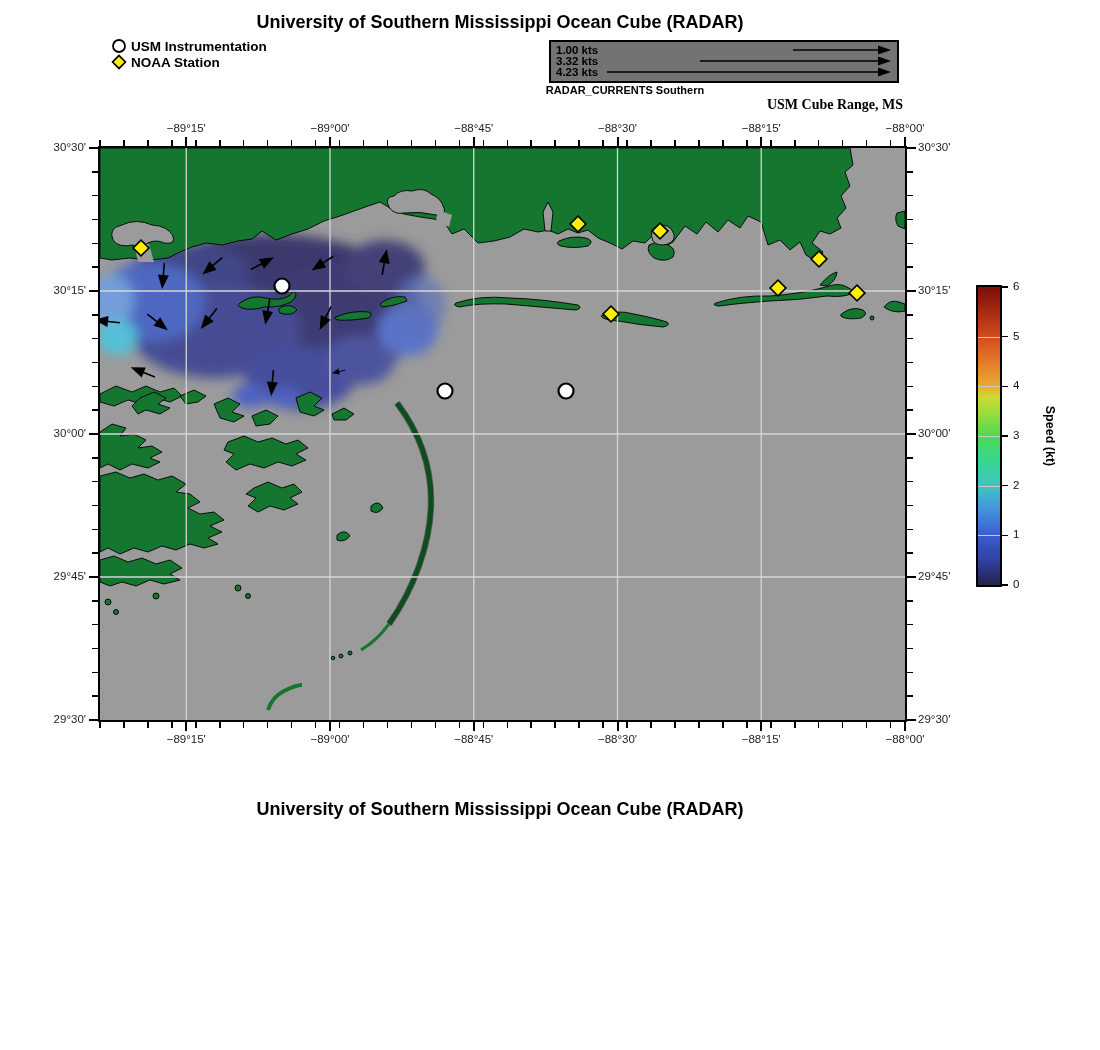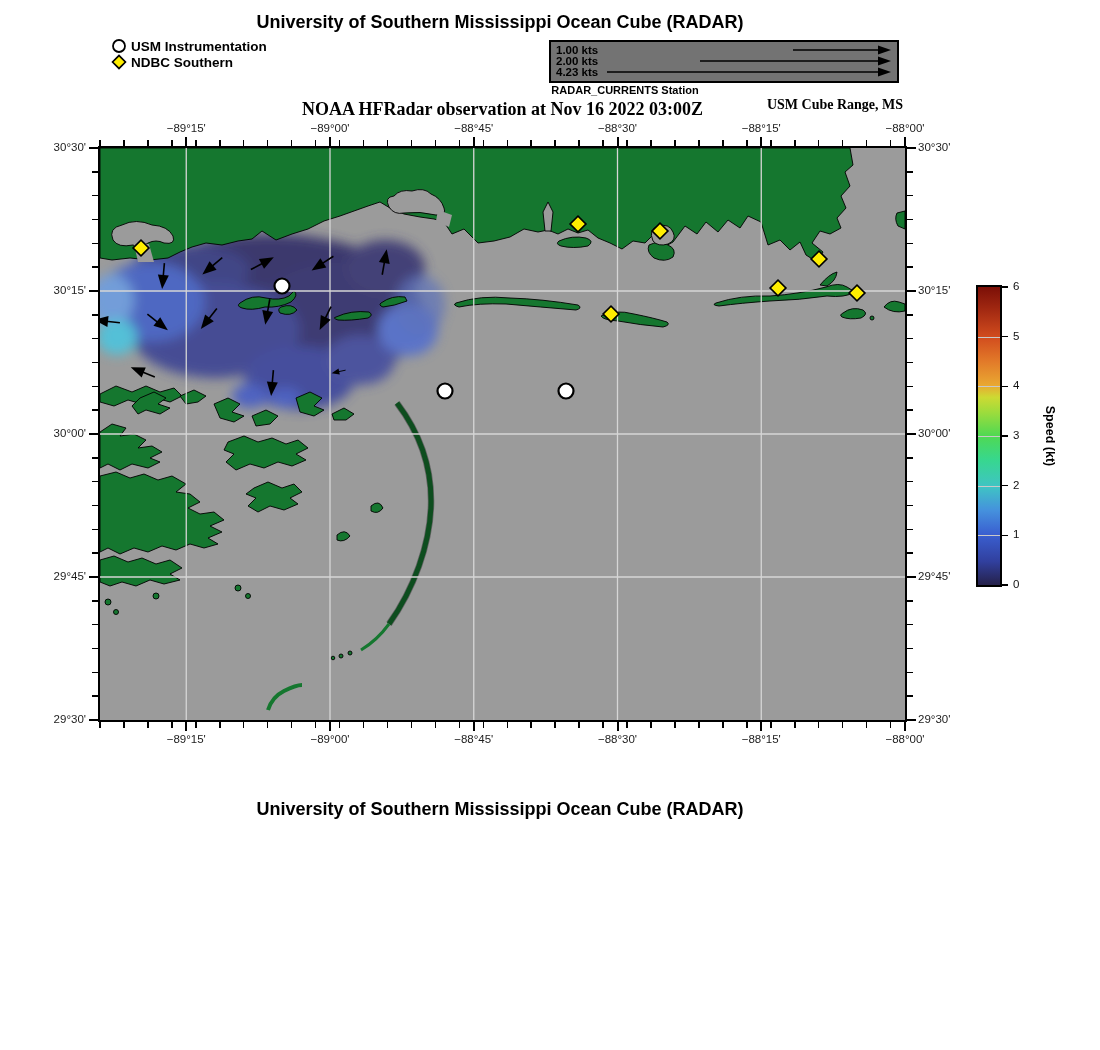--- a/index.html
+++ b/index.html
@@ -33,36 +33,35 @@
   <div class="legend-row" style="left:111px;top:38px;">
     <svg width="16" height="16">
       <circle cx="8" cy="8" r="6" fill="#ffffff" stroke="#000" stroke-width="1.8"></circle>
     </svg>
     <span>USM Instrumentation</span>
   </div>
   <div class="legend-row" style="left:111px;top:54px;">
     <svg width="16" height="16">
       <rect x="3.4" y="3.4" width="9.2" height="9.2" transform="rotate(45 8 8)" fill="#ffee00" stroke="#000" stroke-width="1.6"></rect>
     </svg>
-    <span>NDBC Southern</span>
+    <span>NOAA Station</span>
   </div>
 
   <div class="keybox">
     <svg id="vkey-svg" width="342" height="35">
         <line x1="242" y1="8" x2="330" y2="8" stroke="#000" stroke-width="1.4"></line>
         <path d="M340,8 L327,3.5 L327,12.5 Z" fill="#000"></path>
         <line x1="149" y1="19" x2="330" y2="19" stroke="#000" stroke-width="1.4"></line>
         <path d="M340,19 L327,14.5 L327,23.5 Z" fill="#000"></path>
         <line x1="56" y1="30" x2="330" y2="30" stroke="#000" stroke-width="1.4"></line>
         <path d="M340,30 L327,25.5 L327,34.5 Z" fill="#000"></path>
       </svg>
-  <div class="keylabel" style="top: 3px;">1.00 kts</div><div class="keylabel" style="top: 14px;">2.00 kts</div><div class="keylabel" style="top: 25px;">4.23 kts</div></div>
-  <div class="abs t-cap" style="left:480px;top:84px;width:290px;">RADAR_CURRENTS Station</div>
-
-  <div class="abs t-sub" style="left:100px;top:99px;width:805px;">NOAA HFRadar observation at Nov 16 2022 03:00Z</div>
+  <div class="keylabel" style="top: 3px;">1.00 kts</div><div class="keylabel" style="top: 14px;">3.32 kts</div><div class="keylabel" style="top: 25px;">4.23 kts</div></div>
+  <div class="abs t-cap" style="left:480px;top:84px;width:290px;">RADAR_CURRENTS Southern</div>
+
   <div class="abs t-region" style="left:755px;top:97px;width:160px;">USM Cube Range, MS</div>
 
   <div class="map">
     <svg width="805" height="572" viewBox="100 148 805 572">
       <defs>
         <filter id="blur6" x="-30%" y="-30%" width="160%" height="160%">
           <feGaussianBlur stdDeviation="6"></feGaussianBlur>
         </filter>
       </defs>
 

